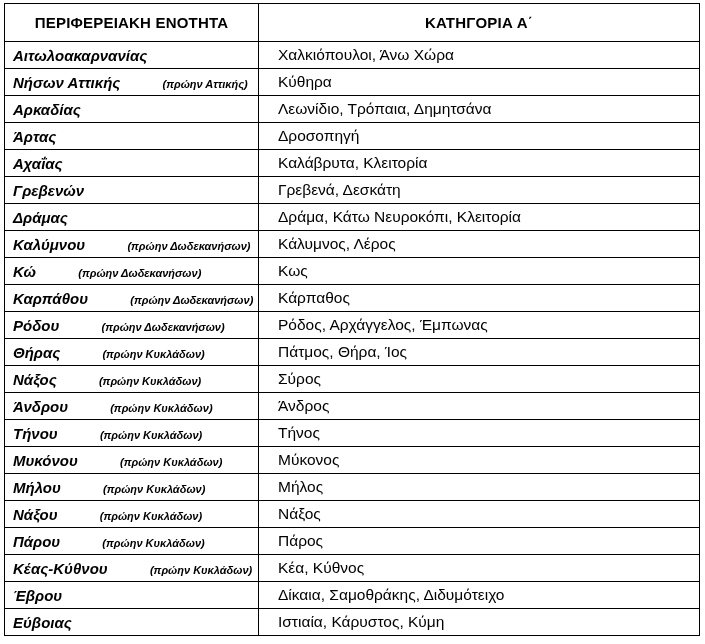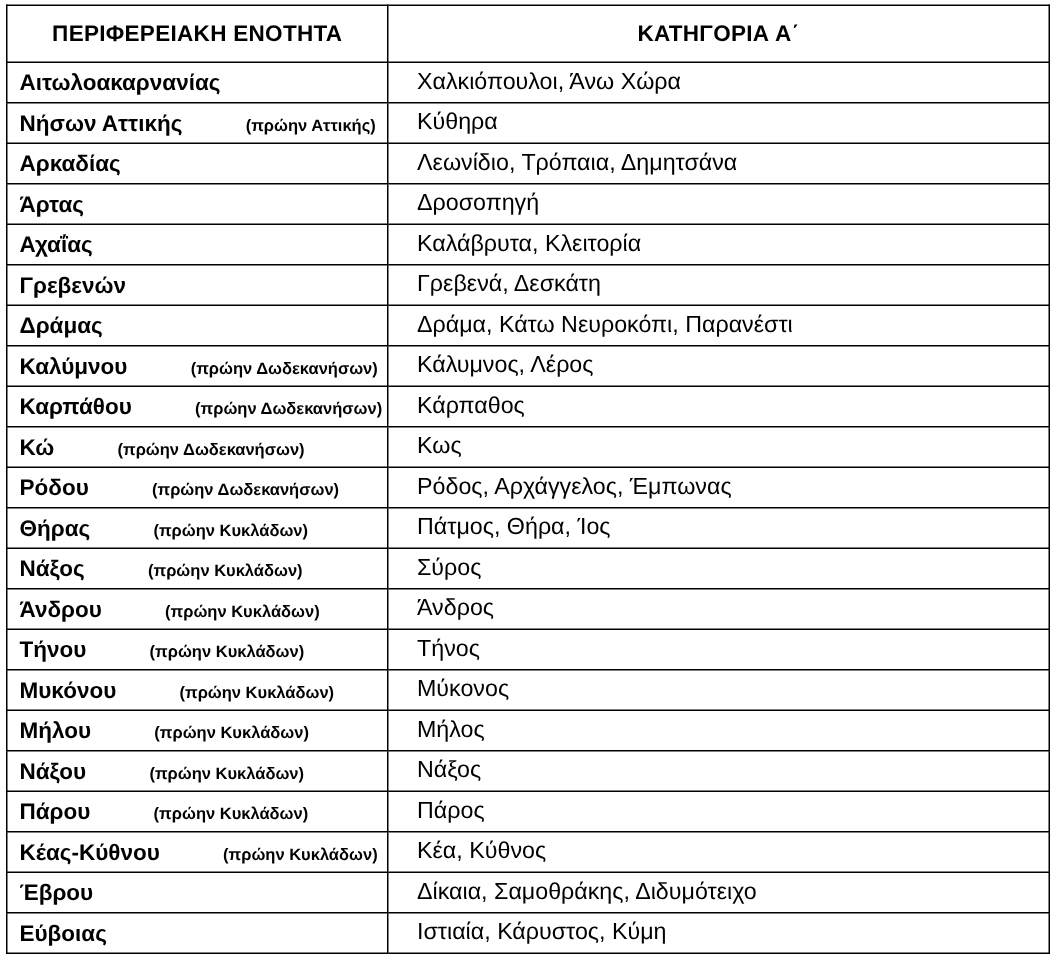--- a/index.html
+++ b/index.html
@@ -34,20 +34,21 @@
     font-weight: bold;
     text-align: center;
     letter-spacing: 0.2px;
     padding: 0;
   }
   tbody tr { height: 27px; }
   td.unit {
     font-weight: bold;
     font-size: 15px;
     padding: 0 2px 0 8px;
+    font-style: italic;
   }
   td.unit .note {
     font-size: 11px;
     font-weight: bold;
     padding-left: 38px;
   }
   td.cat {
     font-weight: normal;
     font-size: 15.5px;
     padding: 0 2px 0 19px;
@@ -114,45 +115,45 @@
       <span class="note"></span>
     </td>
     <td class="cat">Γρεβενά, Δεσκάτη</td>
   </tr>
 
   <tr>
     <td class="unit">
       <span>Δράμας</span>
       <span class="note"></span>
     </td>
-    <td class="cat">Δράμα, Κάτω Νευροκόπι, Παρανέστι</td>
+    <td class="cat">Δράμα, Κάτω Νευροκόπι, Κλειτορία</td>
   </tr>
 
   <tr>
     <td class="unit">
       <span>Καλύμνου</span>
       <span class="note">(πρώην Δωδεκανήσων)</span>
     </td>
     <td class="cat">Κάλυμνος, Λέρος</td>
   </tr>
 
   <tr>
     <td class="unit">
+      <span>Κώ</span>
+      <span class="note">(πρώην Δωδεκανήσων)</span>
+    </td>
+    <td class="cat">Κως</td>
+  </tr>
+
+  <tr>
+    <td class="unit">
       <span>Καρπάθου</span>
       <span class="note">(πρώην Δωδεκανήσων)</span>
     </td>
     <td class="cat">Κάρπαθος</td>
-  </tr>
-
-  <tr>
-    <td class="unit">
-      <span>Κώ</span>
-      <span class="note">(πρώην Δωδεκανήσων)</span>
-    </td>
-    <td class="cat">Κως</td>
   </tr>
 
   <tr>
     <td class="unit">
       <span>Ρόδου</span>
       <span class="note">(πρώην Δωδεκανήσων)</span>
     </td>
     <td class="cat">Ρόδος, Αρχάγγελος, Έμπωνας</td>
   </tr>
 

